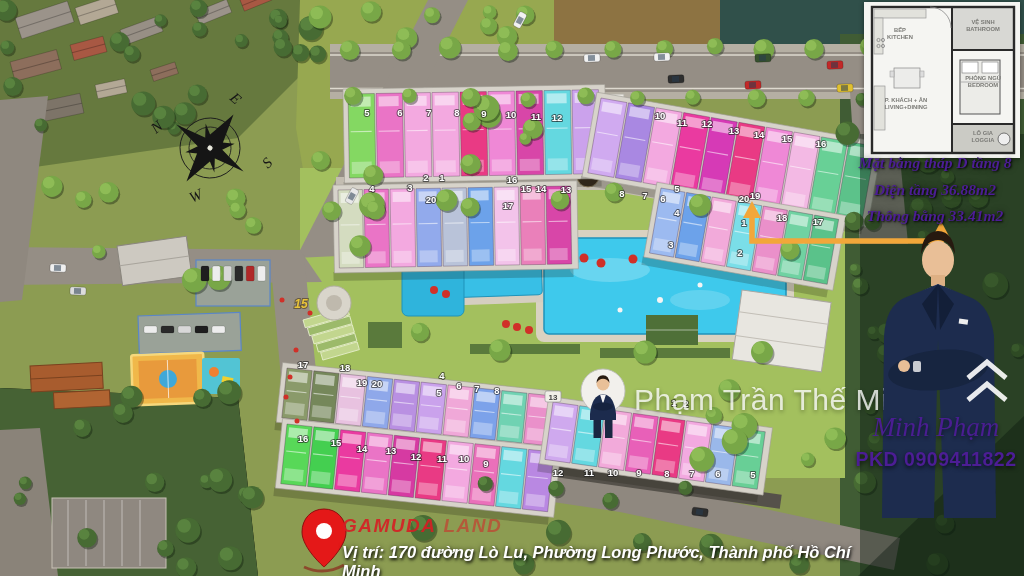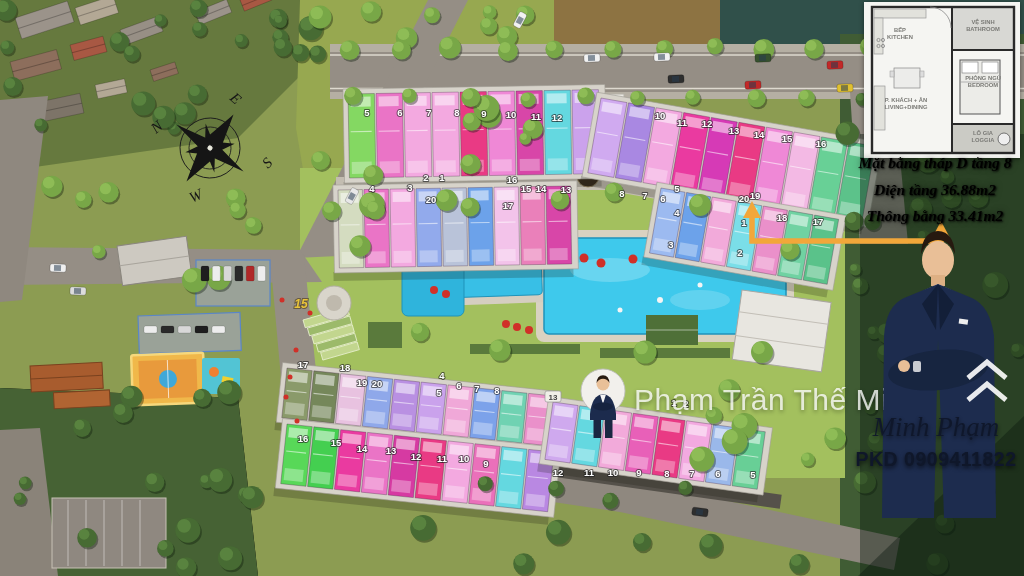--- a/index.html
+++ b/index.html
@@ -5,33 +5,33 @@
   html,body{margin:0;padding:0;background:#222;}
   .stage{position:relative;width:1024px;height:576px;overflow:hidden;background:#8c9c52;
          font-family:"Liberation Sans",sans-serif;}
   .stage svg{display:block;}
   #map-svg{position:absolute;left:0;top:0;}
   .overlay{position:absolute;}
   
   .inset{left:864px;top:2px;width:156px;height:156px;box-shadow:0 1px 5px rgba(0,0,0,.45);}
   
   .annotation{left:846px;top:150px;width:178px;text-align:center;
-    font:italic 700 15.5px/1.72 "Liberation Serif",serif;color:#000000;
+    font:italic 700 15.5px/1.72 "Liberation Serif",serif;color:#4c1d95;
     text-shadow:1px 1px 2px rgba(0,0,0,.85),0 0 6px rgba(0,0,0,.5);}
   
   .wm-avatar{left:580px;top:368px;width:46px;height:72px;}
   .wm-name{left:634px;top:383px;width:300px;font:400 30px "Liberation Sans",sans-serif;
     color:rgba(255,255,255,.78);letter-spacing:.5px;text-shadow:0 2px 4px rgba(0,0,0,.35);}
   
   .agent{left:848px;top:220px;width:176px;height:320px;}
   .agent-name{position:absolute;left:0;top:192px;width:100%;text-align:center;
-    font:italic 400 27px "Liberation Serif",serif;color:#0f172a;opacity:.96;
+    font:italic 400 27px "Liberation Serif",serif;color:#4c1d95;opacity:.96;
     text-shadow:0 2px 4px rgba(0,0,0,.55);}
   .agent-phone{position:absolute;left:0;top:228px;width:100%;text-align:center;
-    font:700 19.5px "Liberation Sans",sans-serif;color:#0f172a;letter-spacing:.5px;
+    font:700 19.5px "Liberation Sans",sans-serif;color:#4c1d95;letter-spacing:.5px;
     text-shadow:0 2px 4px rgba(0,0,0,.65);}
   
   .footer{left:296px;top:505px;width:560px;height:70px;}
   .footer .pin{position:absolute;left:2px;top:2px;}
   .brand{position:absolute;left:46px;top:10px;font:italic 700 19px "Liberation Sans",sans-serif;
     letter-spacing:1.5px;}
   .brand .b1{color:rgba(214,30,36,.9);}
   .brand .b2{color:rgba(214,30,36,.52);margin-left:7px;}
   .address{position:absolute;left:46px;top:38px;width:520px;
     font:italic 700 16.5px "Liberation Sans",sans-serif;color:#fff;
@@ -1179,14 +1179,25 @@
       <circle cx="56" cy="146" r="6" fill="#e9bf97"></circle>
       <rect x="65" y="141" width="8" height="11" rx="2" fill="#c9ccd2"></rect>
       <rect x="111" y="99" width="9" height="5" fill="#eee" transform="rotate(8 115 101)"></rect>
       <path d="M120,158 L139,142 L158,158" fill="none" stroke="#fff" stroke-width="5" opacity=".9"></path>
       <path d="M120,180 L139,164 L158,180" fill="none" stroke="#fff" stroke-width="5" opacity=".9"></path>
     </svg>
     <div class="agent-name">Minh Phạm</div>
     <div class="agent-phone">PKD 0909411822</div>
   </div>
 
+  <div class="overlay footer">
+    <svg class="pin" width="52" height="66" viewBox="0 0 52 66">
+      <path d="M26,2 C13,2 4,12 4,25 C4,41 26,60 26,60 C26,60 48,41 48,25 C48,12 39,2 26,2 Z" fill="#e41818" stroke="#8d0f0f"></path>
+      <circle cx="26" cy="24" r="8" fill="#fff"></circle>
+      <path d="M6,60 Q26,69 46,58" fill="none" stroke="rgba(140,20,20,.6)" stroke-width="3"></path>
+    </svg>
+    <div class="brand">
+      <span class="b1">GAMUDA</span><span class="b2">LAND</span>
+    </div>
+    <div class="address">Vị trí: 170 đường Lò Lu, Phường Long Phước, Thành phố Hồ Chí Minh</div>
+  </div>
 
 </div>
 
 </body></html>

